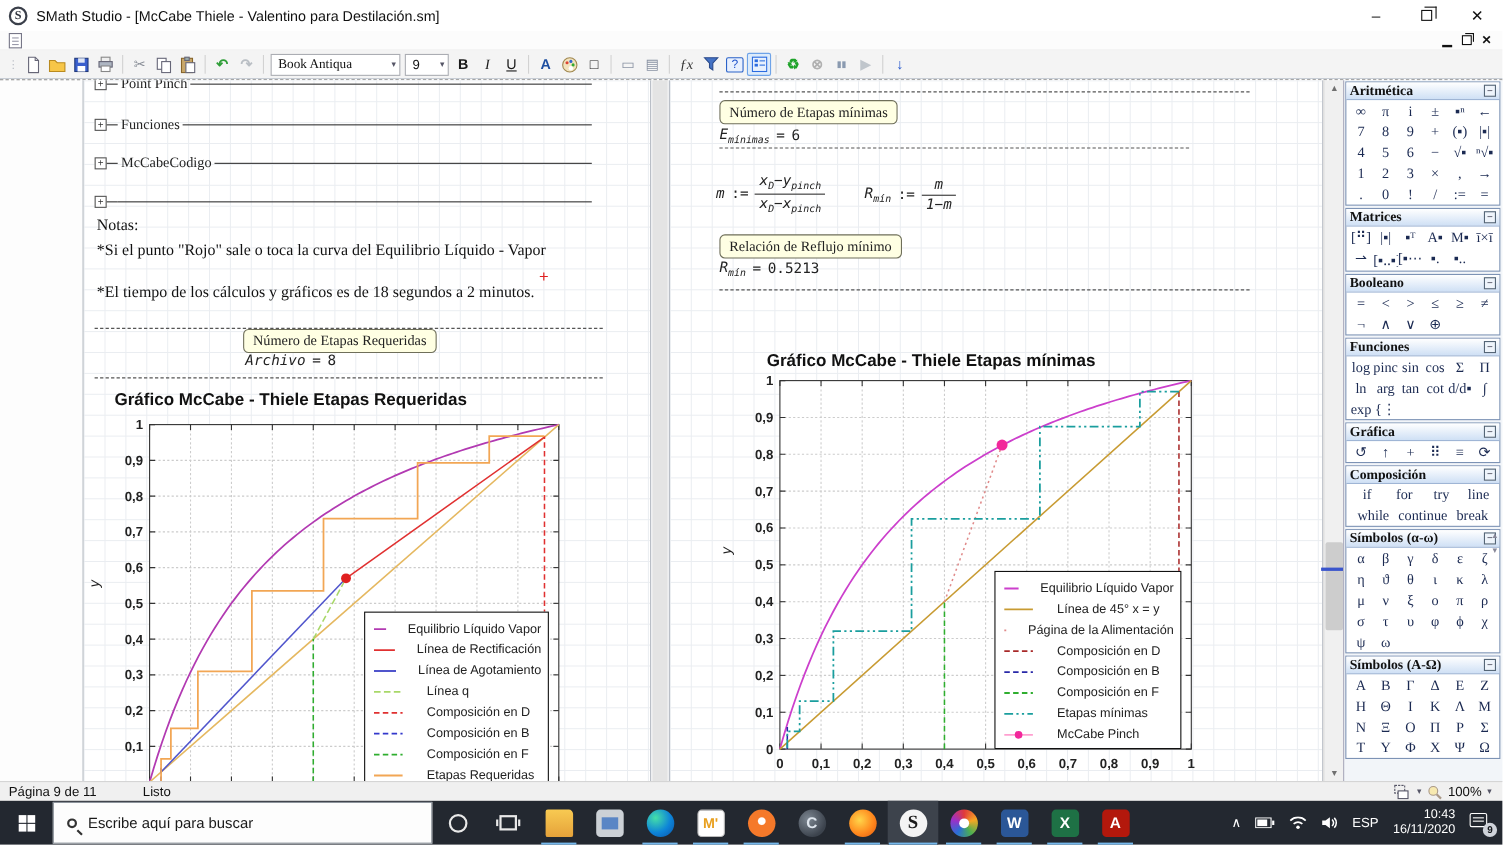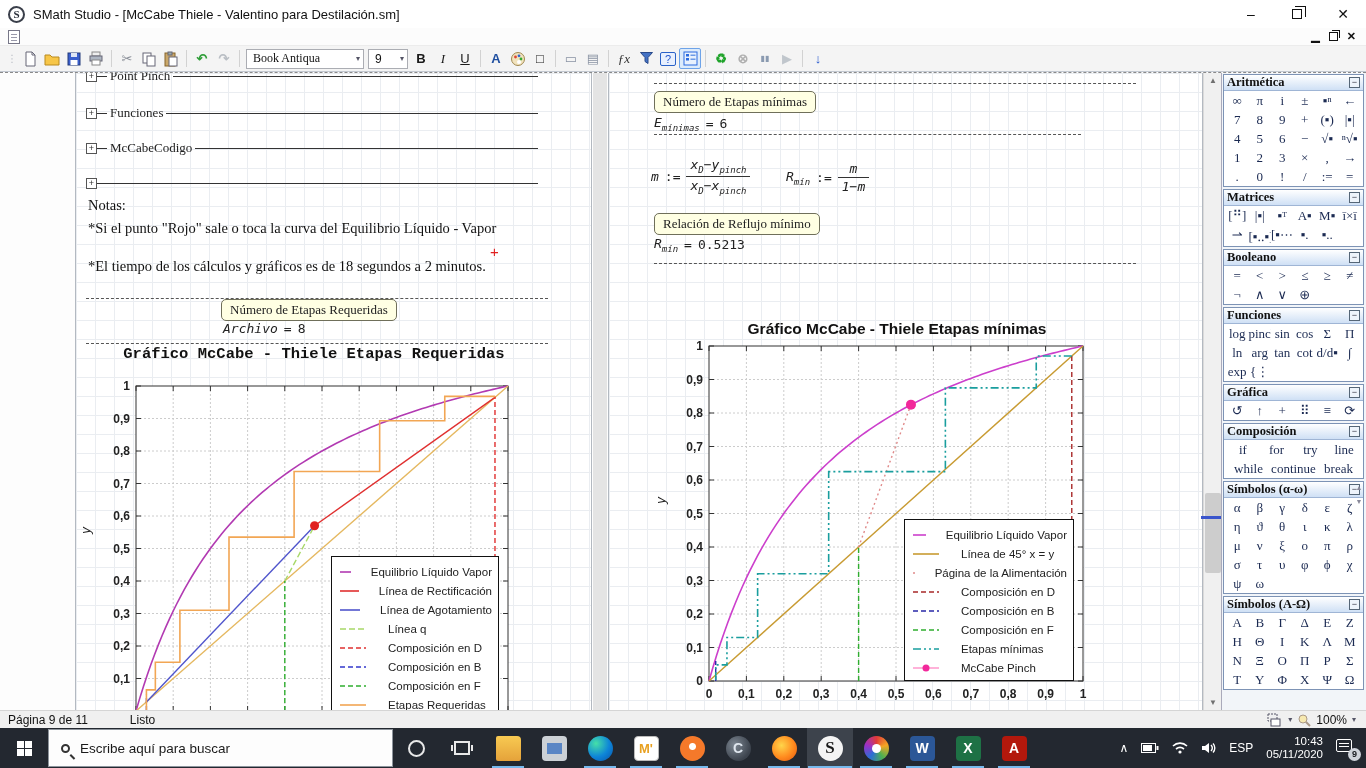--- a/index.html
+++ b/index.html
@@ -75,21 +75,21 @@
   .math { position:absolute; font-family:"DejaVu Sans Mono",monospace; font-size:13px; color:#222;
     display:flex; align-items:center; gap:6px; white-space:nowrap; }
   .mvar { font-style:italic; }
   .msub, sub.t { font-size:9px; font-style:italic; }
   .mop { font-style:normal; }
   .frac { display:inline-flex; flex-direction:column; text-align:center; }
   .frac .num { padding:0 4px 1px; }
   .frac .den { border-top:1px solid #333; padding:1px 4px 0; }
   .expr-token { font-style:italic; }
 
-  .chart-title { position:absolute; text-align:center; font:bold 15.5px "Liberation Sans",sans-serif; color:#111; }
+  .chart-title { position:absolute; text-align:left; font:bold 15.5px "Liberation Sans",sans-serif; color:#111; }
   .chart-svg { position:absolute; }
   .ylab { position:absolute; font:italic 13px "Liberation Sans",sans-serif; color:#222; transform:rotate(-90deg); }
   .legend { position:absolute; background:#fff; border:1.5px solid #111; padding:5px 6px 3px; }
   .legend-row { display:flex; align-items:center; height:19px; gap:20px; }
   .legend-row span { font:11.5px "Liberation Sans",sans-serif; color:#222; white-space:nowrap; }
 
   
   .vscroll { position:absolute; left:1203px; top:0; width:18px; height:638px; background:#f0f0f0;
     border-left:1px solid #dadada; }
   .vs-arrow { position:absolute; left:0; width:18px; height:16px; text-align:center;
@@ -440,21 +440,21 @@
         <polyline points="50,337 422,12" fill="none" stroke="#e5b860" stroke-width="1.4"></polyline>
         <polyline points="228.56,151.75000000000003 408.97999999999996,23.37500000000001" fill="none" stroke="#e03030" stroke-width="1.4"></polyline>
         <polyline points="60.416,327.9 228.56,151.75000000000003" fill="none" stroke="#5055cc" stroke-width="1.4"></polyline>
         <polyline points="198.8,207 228.56,151.75000000000003" fill="none" stroke="#a8d868" stroke-width="1.4" stroke-dasharray="6 3"></polyline>
         <polyline points="408.97999999999996,337 408.97999999999996,22.40000000000001" fill="none" stroke="#e03030" stroke-width="1.4" stroke-dasharray="5 3"></polyline>
         <polyline points="60.416,337 60.416,320.75" fill="none" stroke="#3338cc" stroke-width="1.4" stroke-dasharray="5 3"></polyline>
         <polyline points="198.8,337 198.8,207" fill="none" stroke="#2fae2f" stroke-width="1.4" stroke-dasharray="5 3"></polyline>
         <polyline points="408.97999999999996,22.40000000000001 358.76,22.40000000000001 358.76,46.77499999999999 293.65999999999997,46.77499999999999 293.65999999999997,97.47500000000001 208.1,97.47500000000001 208.1,163.125 143,163.125 143,236.24999999999997 93.896,236.24999999999997 93.896,288.25 69.344,288.25 69.344,315.875 60.416,315.875 60.416,337" fill="none" stroke="#f2a654" stroke-width="1.6"></polyline>
         <circle cx="228.56" cy="151.75000000000003" r="4.5" fill="#e02020"></circle>
       </svg>
-      <div class="chart-title" style="left: 28px; top: 272px; width: 420px; font-family: Liberation Mono, monospace;">Gráfico McCabe - Thiele  Etapas Requeridas</div>
+      <div class="chart-title" style="left: 28px; top: 282px; width: 420px;">Gráfico McCabe - Thiele  Etapas Requeridas</div>
       <div class="ylab" style="left: 6px; top: 450px;">y</div>
       <div class="legend" style="left: 255px; top: 483px; width: 168px;">
         <div class="legend-row">
           <svg width="30" height="12">
             <line x1="2" y1="6" x2="28" y2="6" stroke="#b23ab2" stroke-width="1.6"></line>
           </svg>
           <span>Equilibrio Líquido Vapor</span>
         </div>
         <div class="legend-row">
           <svg width="30" height="12">
@@ -1015,20 +1015,20 @@
         <circle cx="8" cy="10" r="1.6" fill="#fff"></circle>
       </svg>
     <svg width="15" height="12">
         <polygon points="1,4 4,4 8,1 8,11 4,8 1,8" fill="#fff"></polygon>
         <path d="M10 3 A4.5 4.5 0 0 1 10 9" fill="none" stroke="#fff" stroke-width="1.4"></path>
         <path d="M12 1.5 A6.5 6.5 0 0 1 12 10.5" fill="none" stroke="#fff" stroke-width="1.4"></path>
       </svg>
     <span class="lang">ESP</span>
     <div class="clock">
       <div>10:43</div>
-      <div>05/11/2020</div>
+      <div>16/11/2020</div>
     </div>
     <div class="notif">
       <span class="bubble"></span>
       <span class="badge">9</span>
     </div>
   </div>
 </div>
 
 </body></html>

